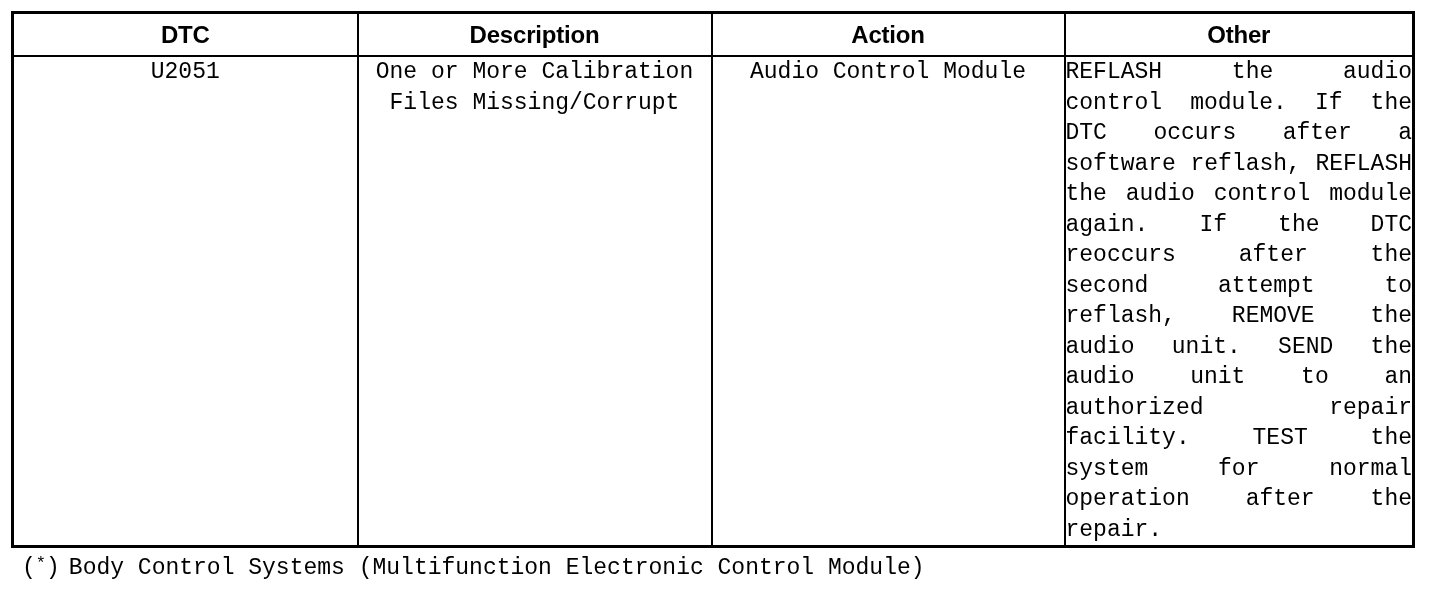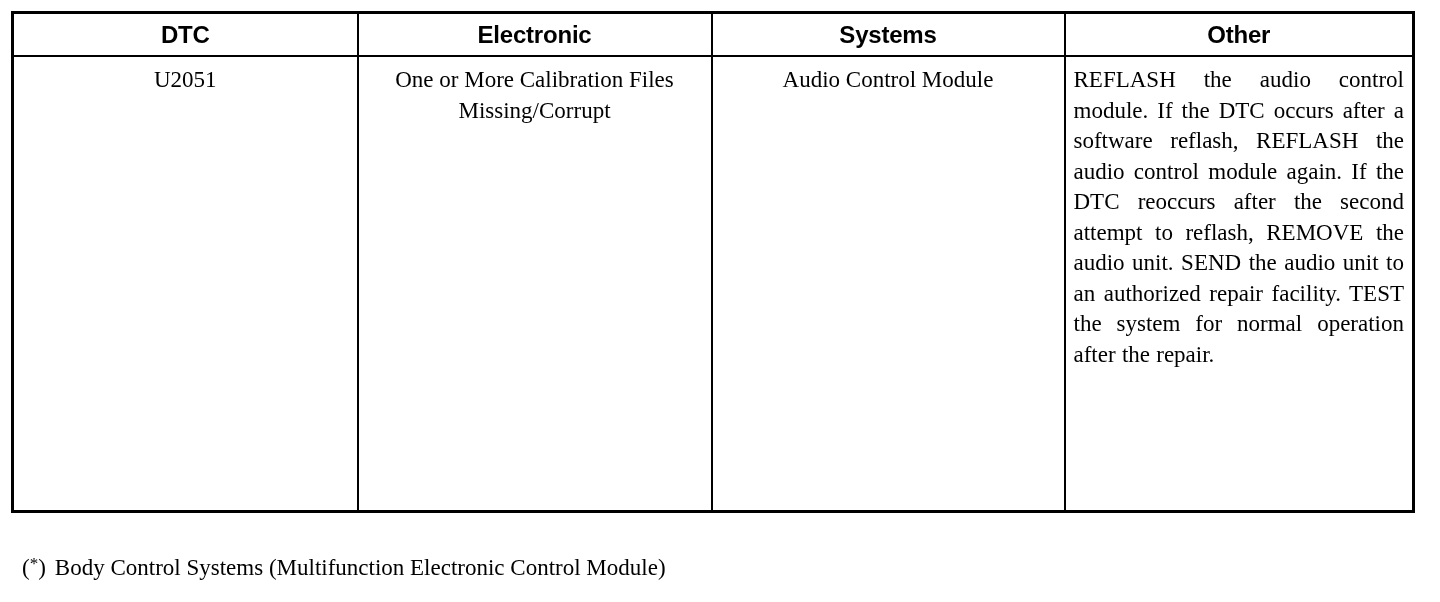--- a/index.html
+++ b/index.html
@@ -56,25 +56,25 @@
     font-size: 24px;
     line-height: 1.0;
     text-align: center;
     vertical-align: middle;
     height: 41px;
     padding: 0 12px;
     letter-spacing: -0.2px;
   }
 
   .dtc-table td {
-    font-family: Liberation Serif, serif;
+    font-family: Liberation Mono, monospace;
     font-size: 23px;
     line-height: 30.5px;
     vertical-align: top;
-    padding: 8px;
+    padding: 0;
   }
 
   
   .row-main td { height: 437px; }
 
   .cell-center {
     text-align: center;
     padding-top: 10px;
     padding-left: 6px;
     padding-right: 6px;
@@ -124,21 +124,21 @@
     font-size: 16px;
     vertical-align: 0.55em;
     line-height: 0;
   }
 
   
   .footnote {
     position: absolute;
     left: 22px;
     top: 553px;
-    font-family: Liberation Serif, serif;
+    font-family: Liberation Mono, monospace;
     font-size: 23px;
     line-height: 30px;
     white-space: nowrap;
     color: #000000;
   }
   .footnote .fn-mark {
     margin-right: 9px;
   }
   .fn-star {
     font-size: 17px;
@@ -155,22 +155,22 @@
     <colgroup>
       <col class="col-dtc">
       <col class="col-description">
       <col class="col-source">
       <col class="col-action">
     </colgroup>
 
     <thead>
       <tr>
         <th>DTC</th>
-        <th>Electronic</th>
-        <th>Systems</th>
+        <th>Description</th>
+        <th>Action</th>
         <th>Other</th>
       </tr>
     </thead>
 
     <tbody>
 
       <tr class="row-main">
         <td class="cell-center">U2051</td>
         <td class="cell-center-just">One or More Calibration Files Missing/Corrupt</td>
         <td class="cell-center">Audio Control Module</td>

